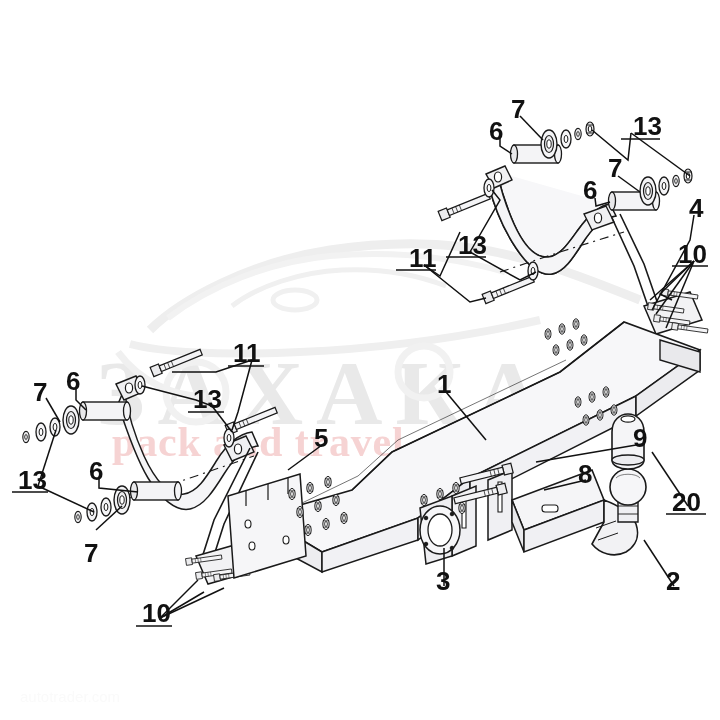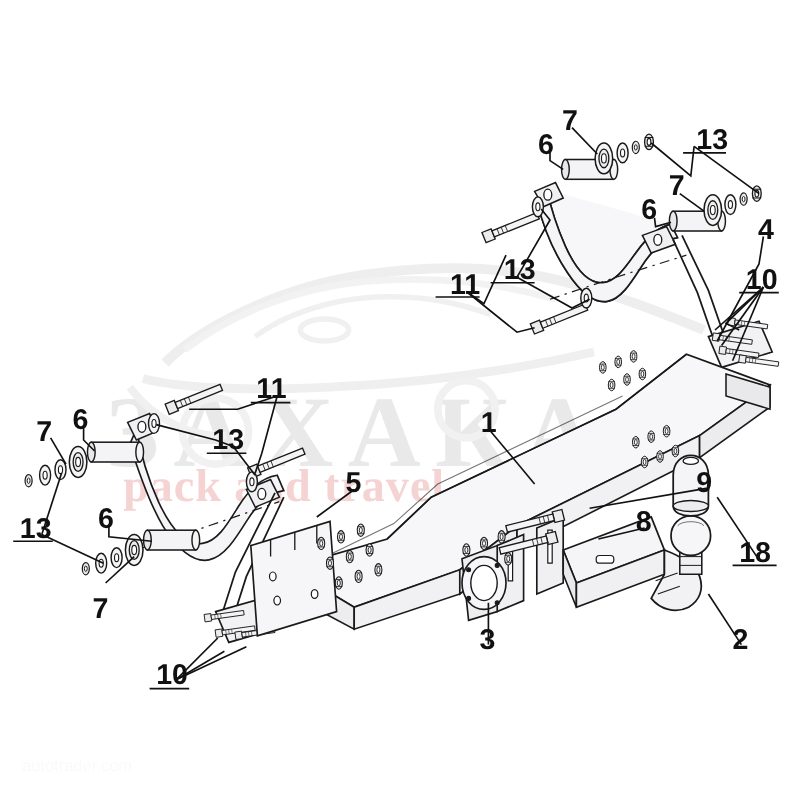--- a/index.html
+++ b/index.html
@@ -349,19 +349,19 @@
   <div class="lbl" style="left:233px;top:340px;font-size:26px;">11</div>
   <div class="lbl" style="left:193px;top:386px;font-size:26px;">13</div>
   <div class="lbl" style="left:33px;top:379px;font-size:26px;">7</div>
   <div class="lbl" style="left:66px;top:368px;font-size:26px;">6</div>
   <div class="lbl" style="left:437px;top:371px;font-size:26px;">1</div>
   <div class="lbl" style="left:314px;top:425px;font-size:26px;">5</div>
   <div class="lbl" style="left:633px;top:425px;font-size:26px;">9</div>
   <div class="lbl" style="left:578px;top:461px;font-size:26px;">8</div>
   <div class="lbl" style="left:18px;top:467px;font-size:26px;">13</div>
   <div class="lbl" style="left:89px;top:458px;font-size:26px;">6</div>
-  <div class="lbl" style="left:672px;top:489px;font-size:26px;">18</div>
+  <div class="lbl" style="left:672px;top:489px;font-size:26px;">20</div>
   <div class="lbl" style="left:84px;top:540px;font-size:26px;">7</div>
   <div class="lbl" style="left:436px;top:568px;font-size:26px;">3</div>
   <div class="lbl" style="left:666px;top:568px;font-size:26px;">2</div>
   <div class="lbl" style="left:142px;top:600px;font-size:26px;">10</div>
 
 </div>
 
 </body></html>

